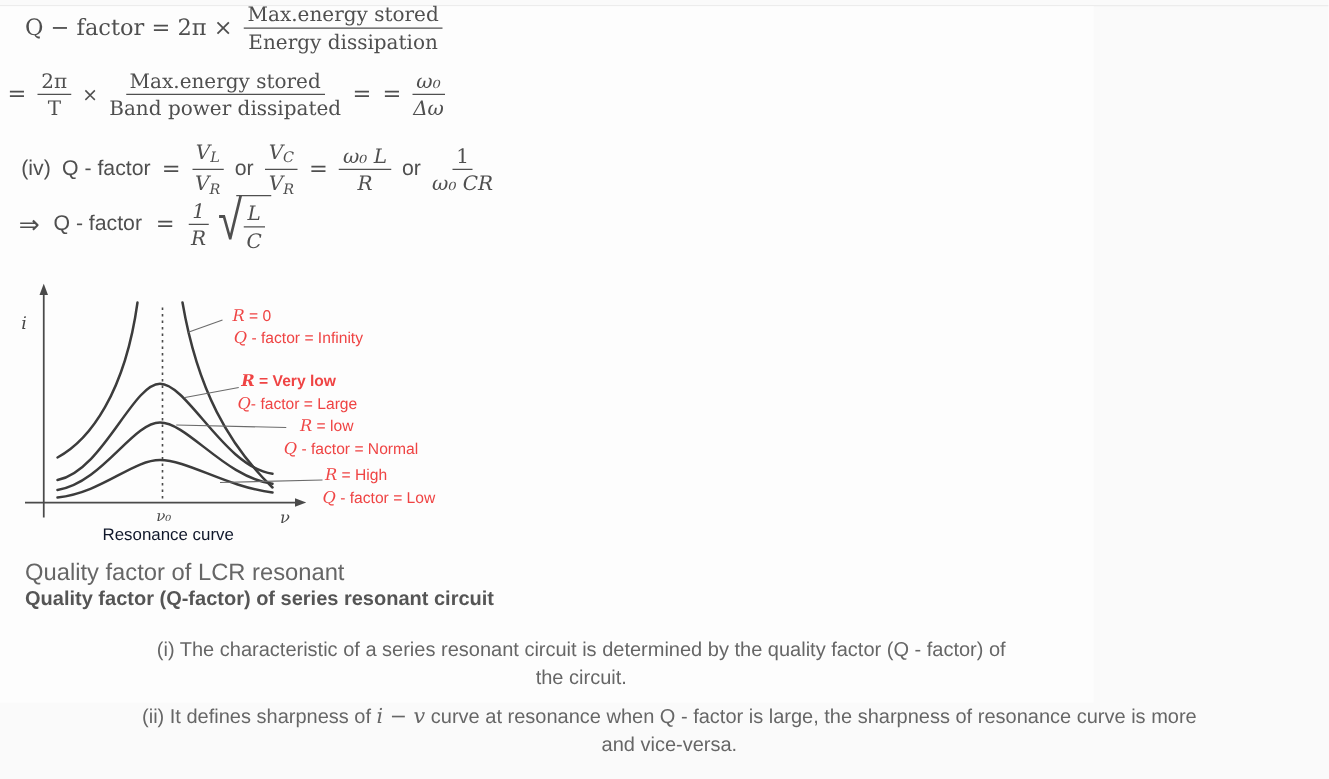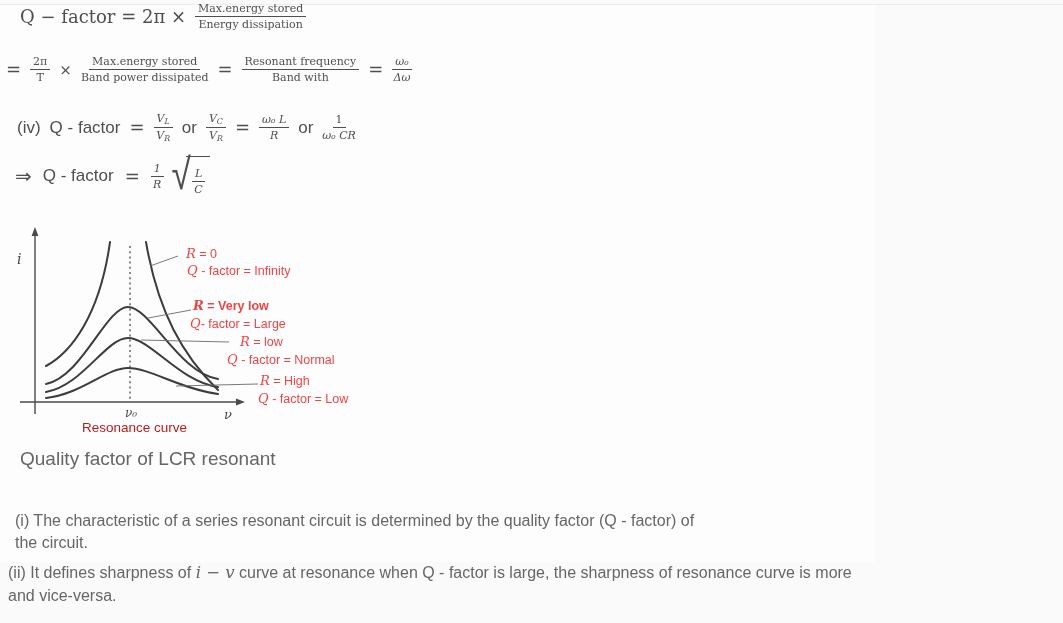--- a/index.html
+++ b/index.html
@@ -15,43 +15,43 @@
   }
   .top-rule{position:absolute;left:0;top:4px;width:1063px;height:1px;background:#ececec;}
   .content-block{position:absolute;left:0;top:5px;width:875px;height:557px;background:var(--block-bg);}
   
   .formula{
     position:absolute;display:flex;align-items:center;gap:9px;
     font-family:"DejaVu Serif",serif;font-size:18px;color:var(--formula-text);
     white-space:nowrap;
   }
   .f-sans{font-family:"Liberation Sans",sans-serif;font-size:17px;}
-  .frac{display:inline-flex;flex-direction:column;align-items:center;font-size:11px;line-height:1.2;}
+  .frac{display:inline-flex;flex-direction:column;align-items:center;font-size:16px;line-height:1.2;}
   .frac .num{border-bottom:1.2px solid var(--formula-text);padding:0 3px 1px;}
   .frac .den{padding-top:1px;}
   .it{font-style:italic;font-family:"DejaVu Serif",serif;}
   sub{font-size:0.72em;vertical-align:-0.25em;font-style:italic;}
   .times{font-size:15px;}
   .arrow-glyph{font-size:20px;font-family:"DejaVu Sans",sans-serif;}
   .sqrt{display:inline-flex;align-items:center;}
   .sqrt .rad{font-family:"DejaVu Sans",sans-serif;font-size:44px;font-weight:250;line-height:1;transform:scaleX(.8);margin:-4px -7px 0 -6px;}
   .radicand{border-top:1.6px solid var(--formula-text);padding:3px 5px 0 6px;}
   
   .diagram-svg{position:absolute;left:8px;top:226px;}
   .dlabel{
     position:absolute;font-size:12.5px;color:#ef4444;white-space:nowrap;
     font-family:"Liberation Sans",sans-serif;
   }
   .dlabel .it{font-size:13px;}
   .axis-label{position:absolute;font-family:"DejaVu Serif",serif;font-style:italic;color:#474747;}
-  .caption{position:absolute;font-size:13.5px;color:#b91c1c;}
+  .caption{position:absolute;font-size:13.5px;color:#0f172a;}
   
   .h1{position:absolute;left:20px;top:448px;font-size:19px;color:var(--body-text);}
   .h2{position:absolute;left:20px;top:471px;font-size:16px;font-weight:bold;color:var(--heading-text);}
-  .para{position:absolute;font-size:16px;line-height:22px;color:var(--body-text);}
+  .para{position:absolute;font-size:16px;line-height:22px;color:var(--body-text);text-align:center;}
   .para .it{font-size:16.5px;}
 </style>
 </head>
 <body>
 
 <div class="page">
   <div class="top-rule"></div>
   <div class="content-block"></div>
 
   <div class="formula" style="left:20px;top:2px;">
@@ -67,24 +67,20 @@
     <span class="frac">
       <span class="num">2π</span>
       <span class="den">T</span>
     </span>
     <span class="times">×</span>
     <span class="frac">
       <span class="num">Max.energy stored</span>
       <span class="den">Band power dissipated</span>
     </span>
     <span>=</span>
-    <span class="frac">
-      <span class="num">Resonant frequency</span>
-      <span class="den">Band with</span>
-    </span>
     <span>=</span>
     <span class="frac it">
       <span class="num">ω₀</span>
       <span class="den">Δω</span>
     </span>
   </div>
 
   <div class="formula" style="left:17px;top:112px;text-align:center;">
     <span class="f-sans">(iv)</span>
     <span class="f-sans">Q - factor</span>
@@ -159,20 +155,21 @@
   <div class="dlabel" style="left:190px;top:316px;"><span class="it">Q</span><span>- factor = Large</span></div>
   <div class="dlabel" style="left:240px;top:334px;"><span class="it">R</span><span> = low</span></div>
   <div class="dlabel" style="left:227px;top:352px;"><span class="it">Q</span><span> - factor = Normal</span></div>
   <div class="dlabel" style="left:260px;top:373px;"><span class="it">R</span><span> = High</span></div>
   <div class="dlabel" style="left:258px;top:391px;"><span class="it">Q</span><span> - factor = Low</span></div>
   <div class="axis-label" style="left:125px;top:406px;font-size:12px;">ν₀</div>
   <div class="axis-label" style="left:224px;top:407px;font-size:13px;">ν</div>
   <div class="caption" style="left:82px;top:420px;">Resonance curve</div>
 
   <div class="h1">Quality factor of LCR resonant</div>
+  <div class="h2">Quality factor (Q-factor) of series resonant circuit</div>
 
   <p class="para" style="left:15px;top:510px;width:900px;">
     <span>(i)  The characteristic of a series resonant circuit is determined by the quality factor (Q - factor) of</span><br>
     <span>the circuit.</span>
   </p>
   <p class="para" style="left:8px;top:561px;width:1055px;line-height:23px;">
     <span>(ii)  It defines sharpness of </span><span class="it">i − v</span><span> curve at resonance when Q - factor is large, the sharpness of resonance curve is more</span><br>
     <span>and vice-versa.</span>
   </p>
 </div>

